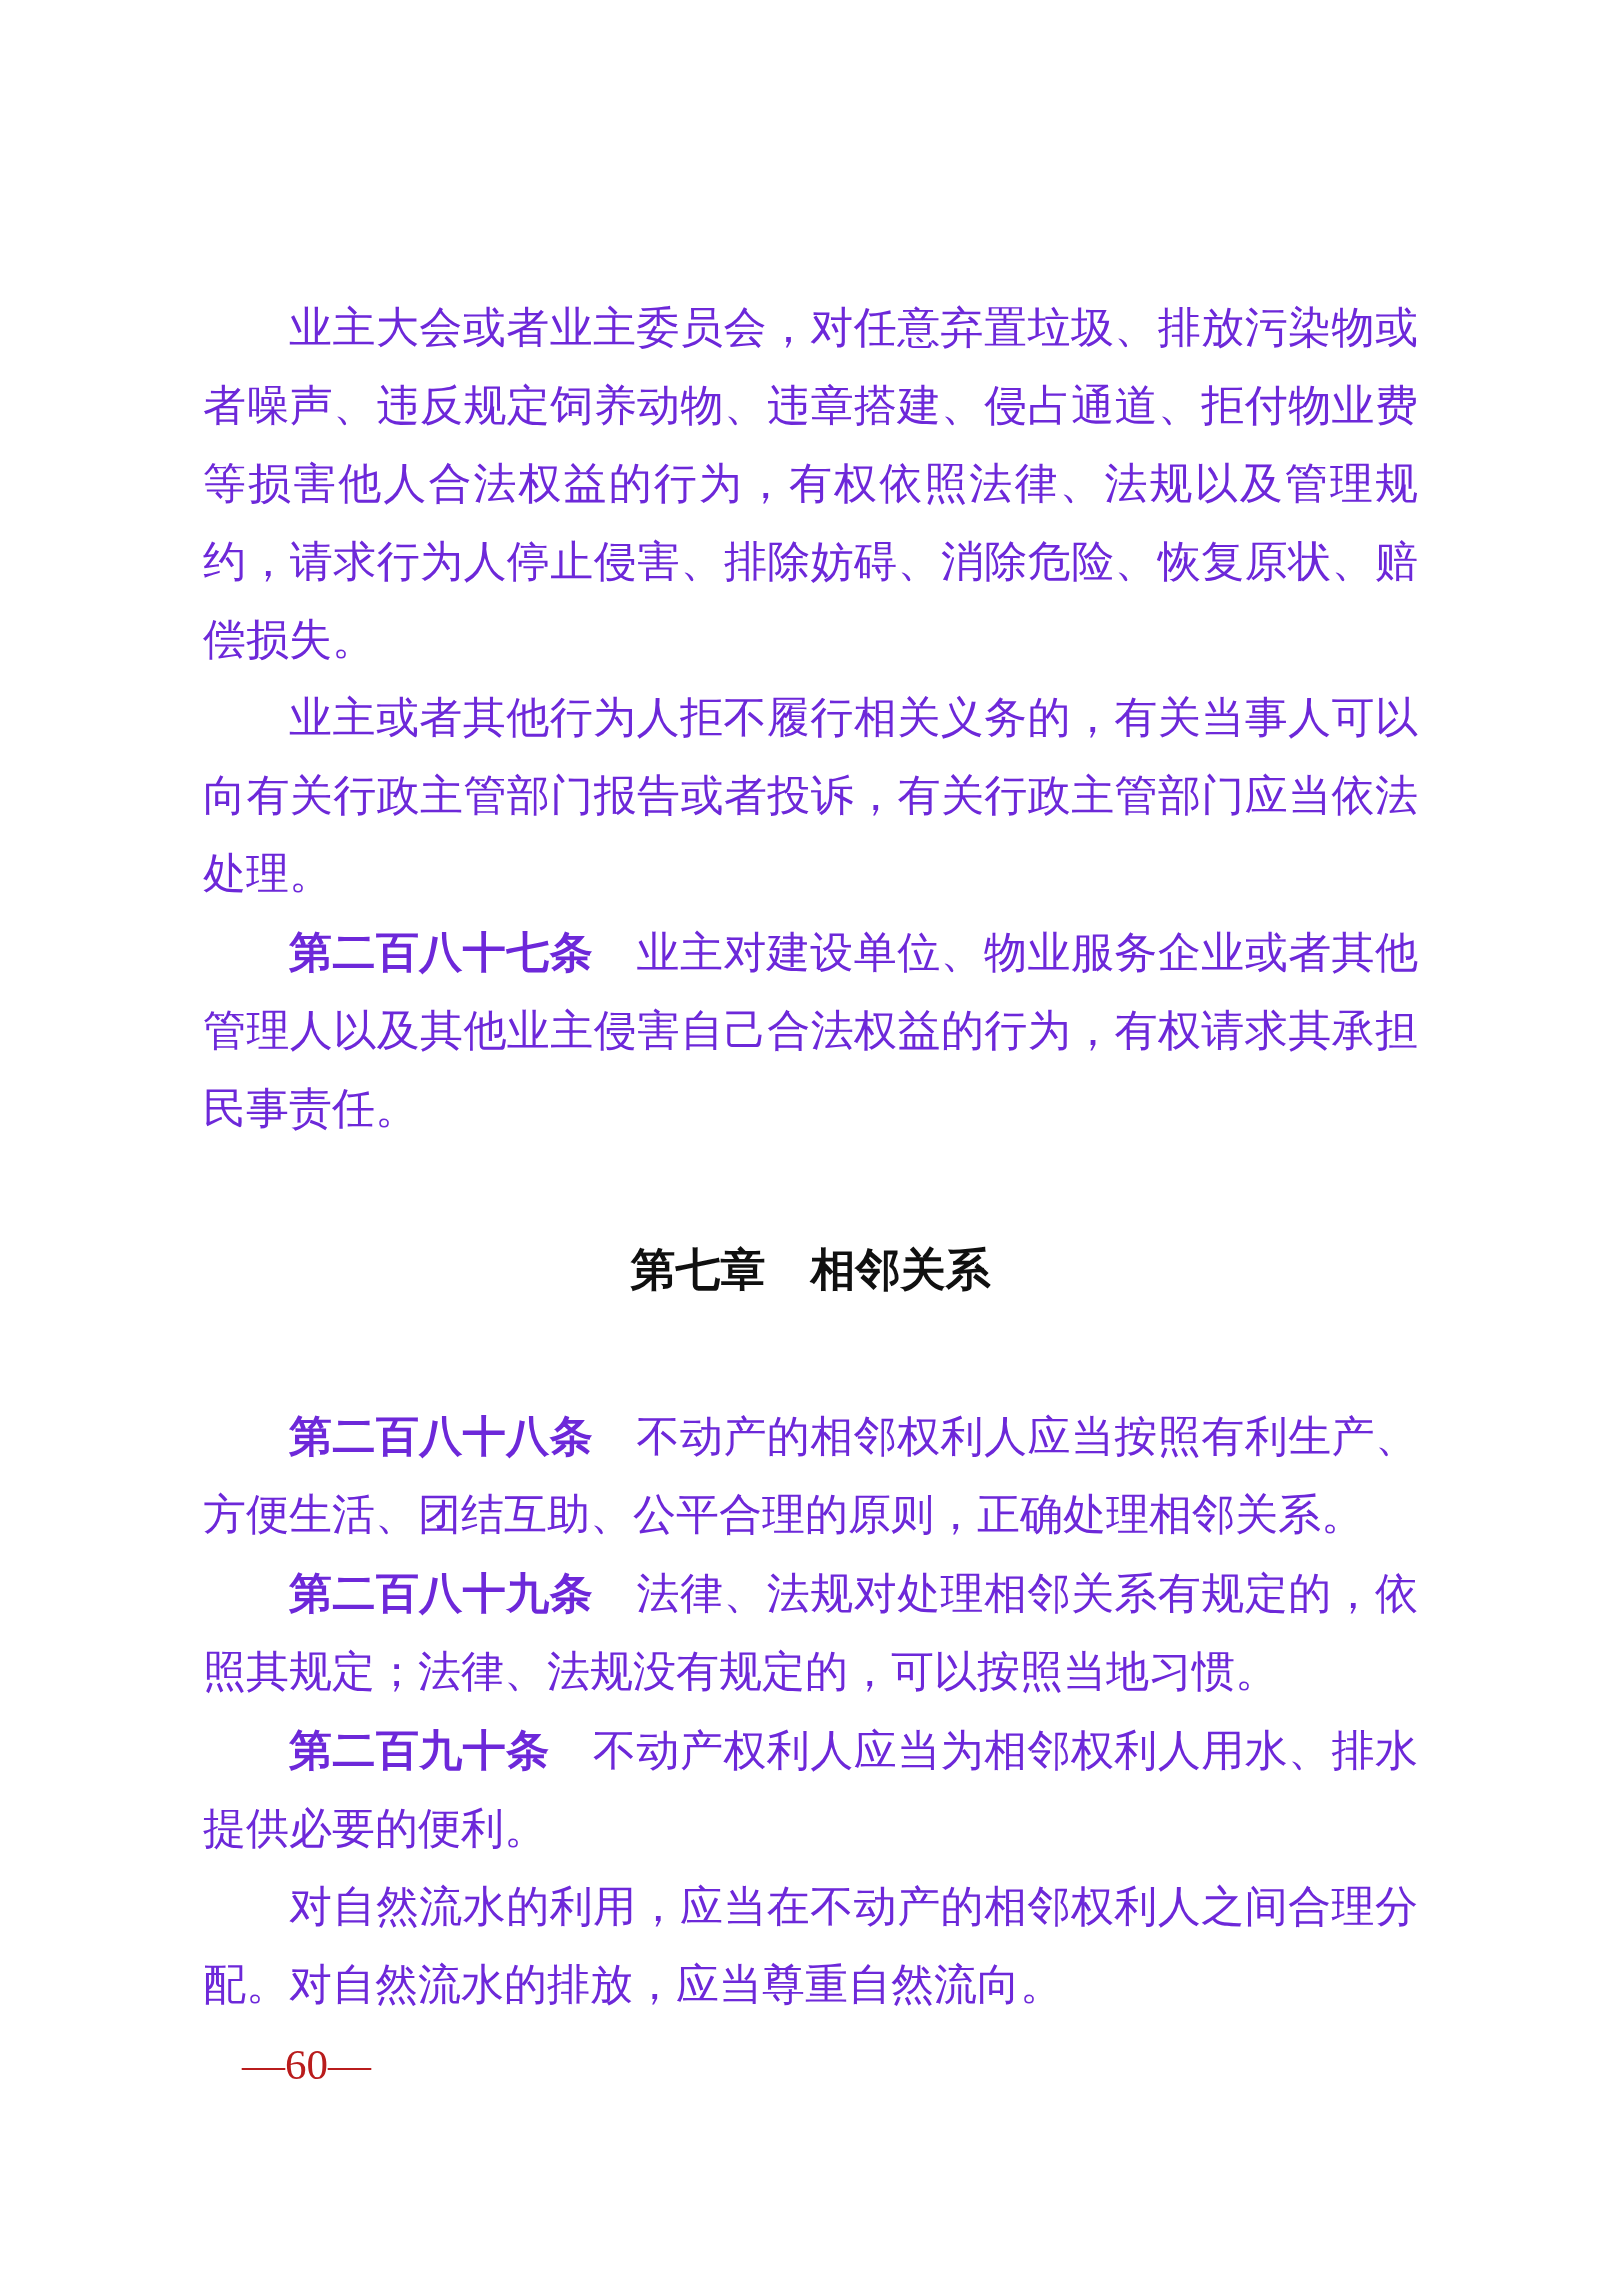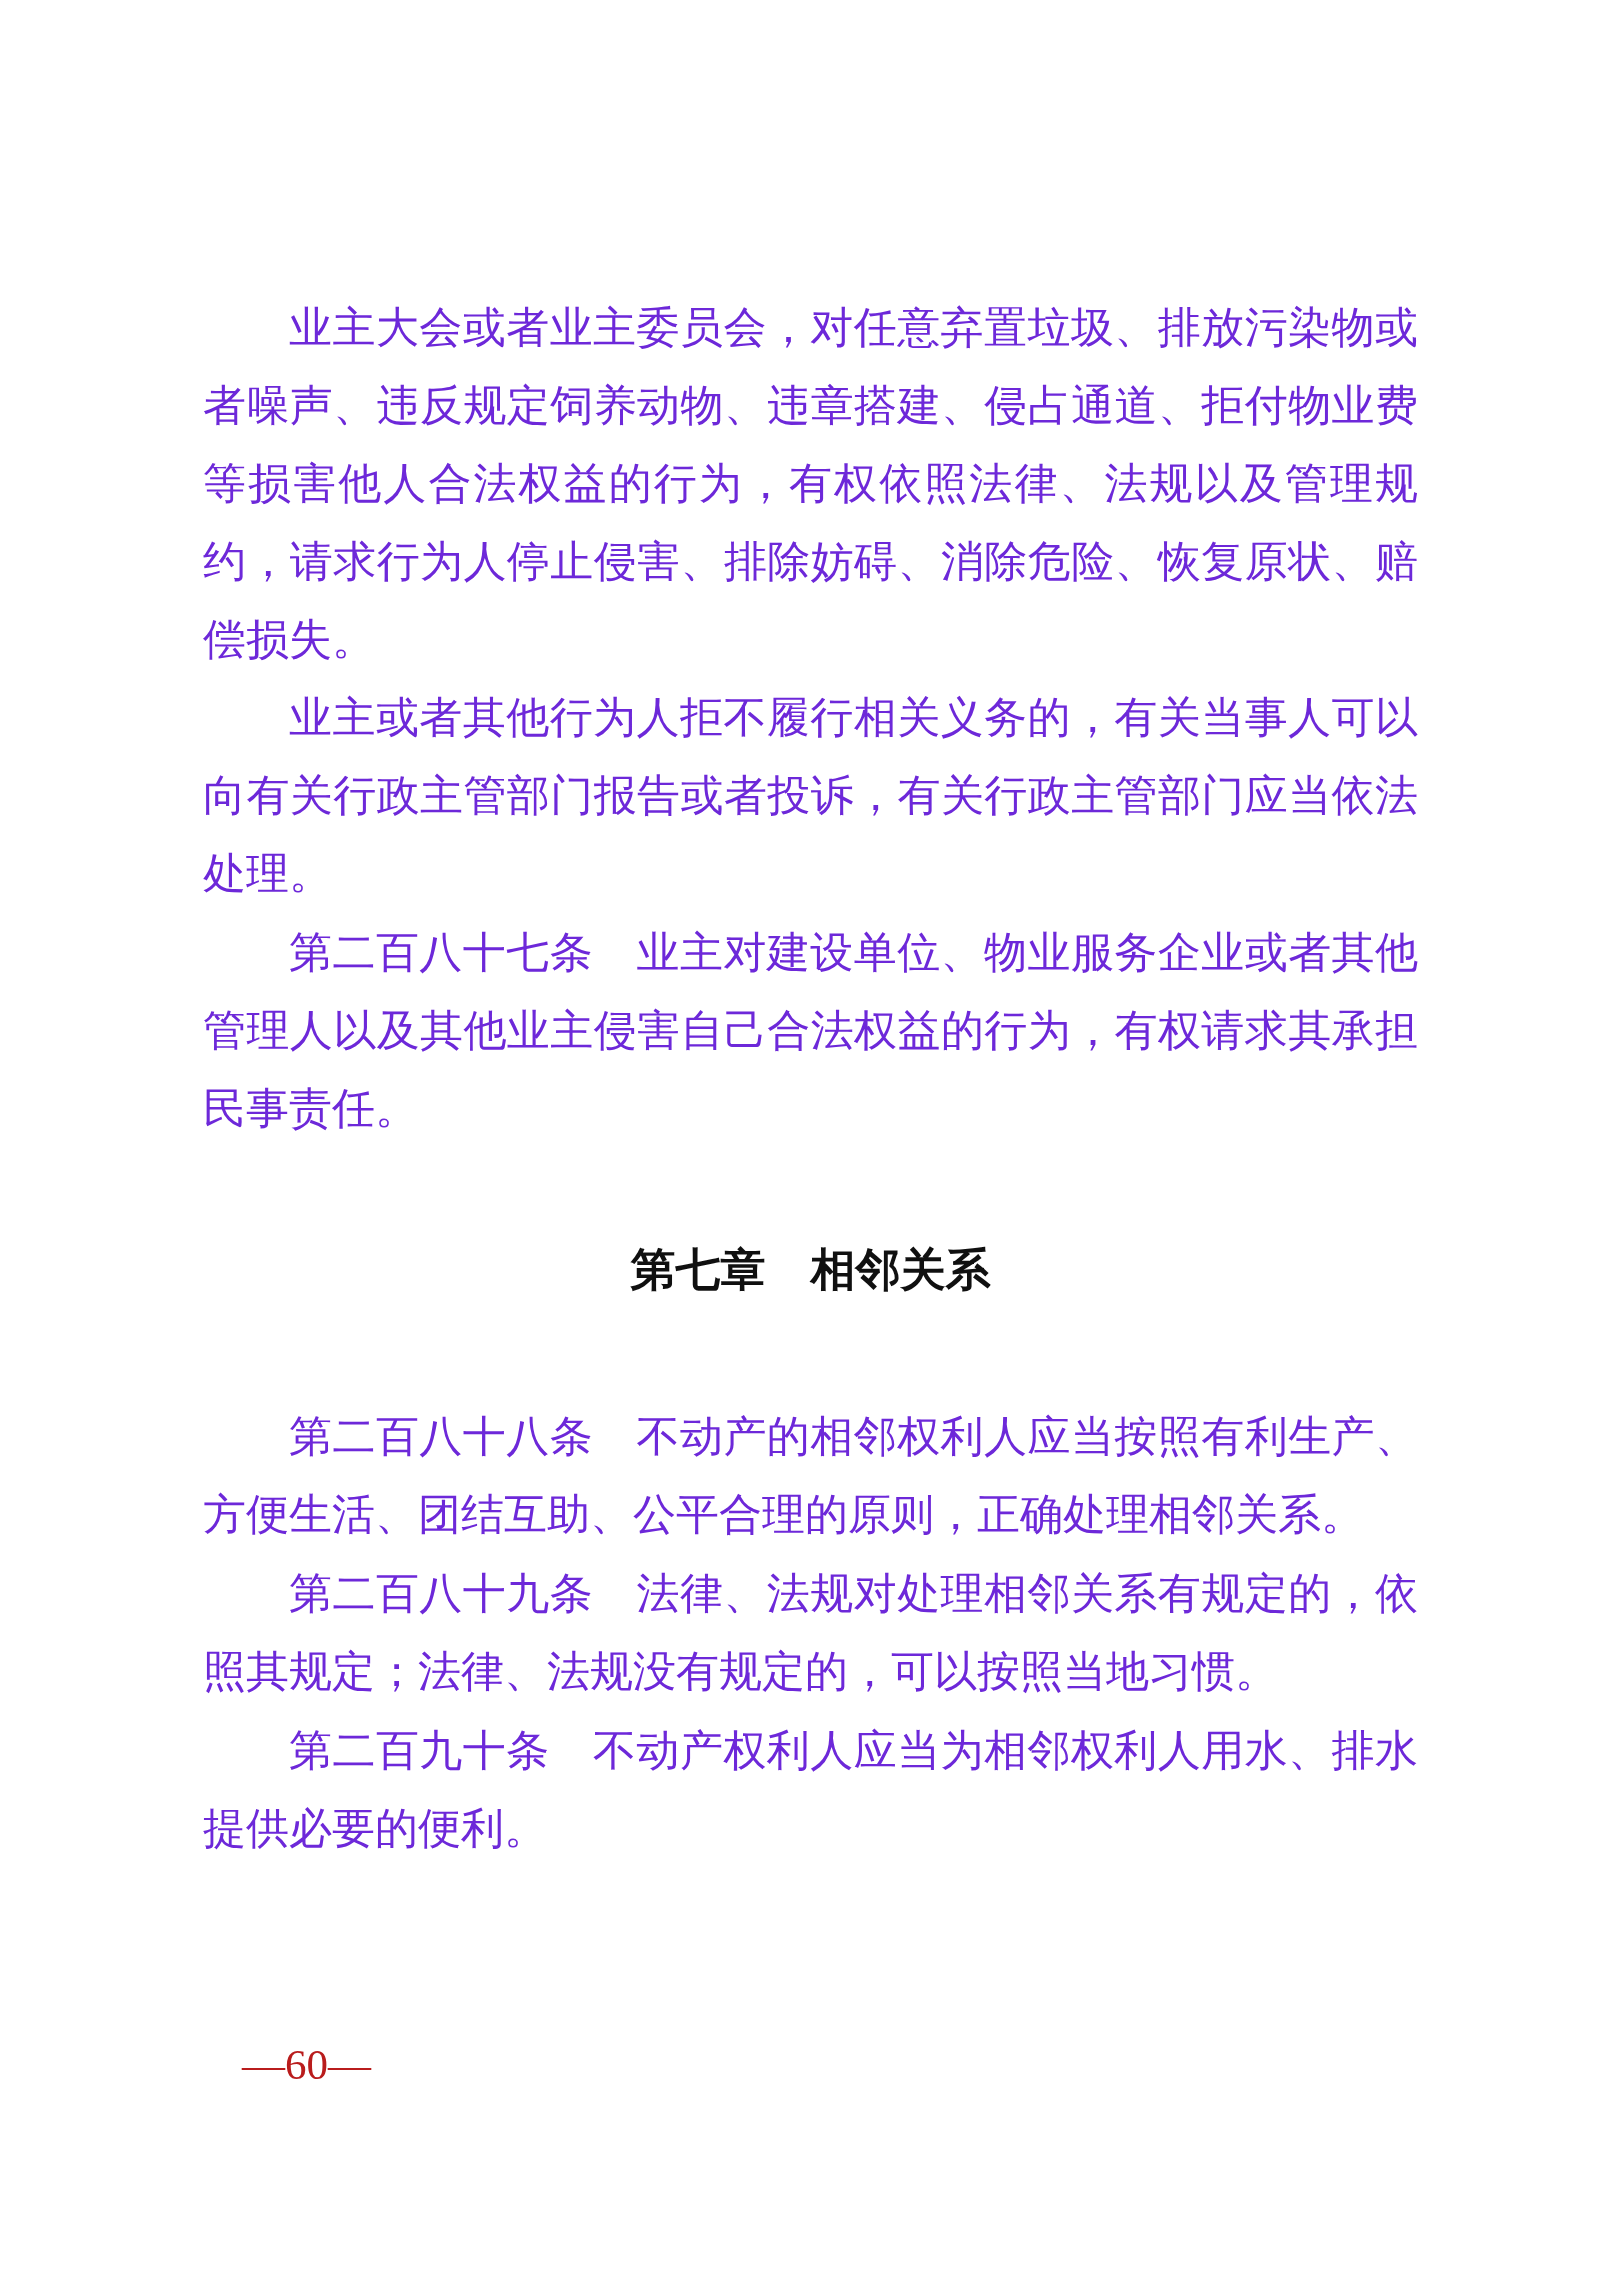--- a/index.html
+++ b/index.html
@@ -30,21 +30,21 @@
     text-align: justify;
     text-align-last: left;
     text-justify: inter-character;
     color: #6d28d9;
   }
   .indent {
     text-indent: 86px;
   }
   .article-label {
     font-family: "Liberation Sans", "DejaVu Sans", sans-serif;
-    font-weight: normal;
+    font-weight: bold;
   }
   .chapter {
     margin: 83px 0 88px 0;
     font-family: Liberation Serif, serif;
     font-weight: bold;
     font-size: 45px;
     line-height: 78px;
     text-align: center;
     color: #101010;
   }
@@ -71,18 +71,19 @@
     <p class="para indent"><span class="article-label">第二百八十七条</span><span>　业主对建设单位、物业服务企业或者其他管理人以及其他业主侵害自己合法权益的行为，有权请求其承担民事责任。</span></p>
 
     <h2 class="chapter">第七章　相邻关系</h2>
 
     <p class="para indent"><span class="article-label">第二百八十八条</span><span>　不动产的相邻权利人应当按照有利生产、方便生活、团结互助、公平合理的原则，正确处理相邻关系。</span></p>
 
     <p class="para indent"><span class="article-label">第二百八十九条</span><span>　法律、法规对处理相邻关系有规定的，依照其规定；法律、法规没有规定的，可以按照当地习惯。</span></p>
 
     <p class="para indent"><span class="article-label">第二百九十条</span><span>　不动产权利人应当为相邻权利人用水、排水提供必要的便利。</span></p>
 
+    <p class="para indent">对自然流水的利用，应当在不动产的相邻权利人之间合理分配。对自然流水的排放，应当尊重自然流向。</p>
 
   </div>
 
   <div class="page-footer">—60—</div>
 </div>
 
 
 </body></html>

